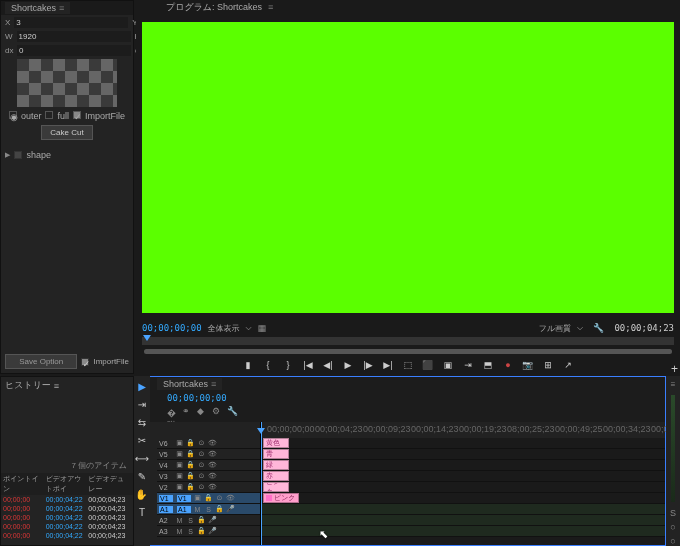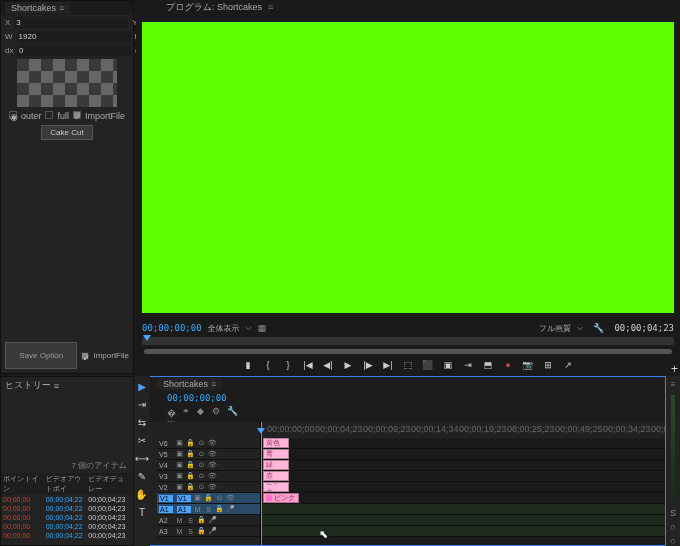--- a/index.html
+++ b/index.html
@@ -18,21 +18,21 @@
     repeating-conic-gradient(#666 0 25%, #3a3a3a 0 50%) 0 0/24px 24px; position:relative;}
   .zoom-row { display:flex; justify-content:center; gap:4px; padding:2px; font-size:8px; color:#aaa;}
   .zoom-row .cb { width:8px;height:8px;border:1px solid #555;display:inline-block;}
   .zoom-row .cb.on { background:#888;}
   .btn { background:#3a3a3a; border:1px solid #555; color:#ccc; padding:2px 8px; font-size:8px; display:block; margin:2px auto;}
   .collapse-row { display:flex; align-items:center; gap:4px; padding:2px 4px; font-size:8px; color:#aaa;}
   .tri { color:#888; font-size:7px;}
   .chk { width:8px;height:8px; background:#444; display:inline-block; border:1px solid #333;}
   
   .save-row { position:absolute; bottom:4px; left:4px; right:4px; display:flex; gap:4px; align-items:center;}
-  .save-btn { flex:1; background:#3a3a3a; border:1px solid #555; color:#999; padding:8px; font-size:8px; text-align:center;}
+  .save-btn { flex:1; background:#3a3a3a; border:1px solid #555; color:#999; padding:2px; font-size:8px; text-align:center;}
   
   #program-panel { position:absolute; left:136px; top:0; right:0; height:374px; background:#1a1a1a; display:flex; flex-direction:column;}
   .prog-tab-bar { height:14px; display:flex; align-items:center; padding-left:30px; color:#aaa; font-size:9px;}
   .viewport { flex:1; margin:8px 6px; background:#5bff00; }
   .time-row { display:flex; align-items:center; padding:2px 6px; gap:6px; height:14px;}
   .tc { color:#33aaff; font-size:9px; font-family:monospace;}
   .tc-right { color:#ccc; margin-left:auto;}
   .dd { color:#aaa; font-size:8px;}
   .ruler { height:8px; margin:2px 6px; background:#333; position:relative;}
   .playhead { position:absolute; left:1px; top:-2px; width:0;height:0; border-left:4px solid transparent; border-right:4px solid transparent; border-top:6px solid #4aa3ff;}
@@ -118,20 +118,25 @@
   <div class="zoom-row">
     <span class="cb">◉</span>
       <span>outer</span>
     <span class="cb"></span>
       <span>full</span>
     <span class="cb on">✓</span>
       <span>ImportFile</span>
   </div>
   <button class="btn">Cake Cut</button>
   <div style="height:6px"></div>
+  <div class="collapse-row">
+    <span class="tri">▶</span>
+    <span class="chk"></span>
+      <span>shape</span>
+  </div>
   <div class="save-row">
     <div class="save-btn">Save Option</div>
     <span class="chk" style="background:#888">✓</span>
     <span style="font-size:8px;color:#aaa">ImportFile</span>
   </div>
 </div>
 
 <div id="program-panel">
   <div class="prog-tab-bar">
     <span>プログラム: Shortcakes</span>
@@ -316,21 +321,21 @@
             <span class="tg">🔒</span>
             <span class="tg">🎤</span>
           </div>
         </div>
     </div>
     <div class="track-area">
       <div class="time-ruler" id="tl-ruler">
           <span style="left: 6px;">00;00;00;00</span>
           <span style="left: 54px;">00;00;04;23</span>
           <span style="left: 102px;">00;00;09;23</span>
-          <span style="left: 150px;">00;00;14;34</span>
+          <span style="left: 150px;">00;00;14;23</span>
           <span style="left: 198px;">00;00;19;23</span>
           <span style="left: 246px;">08;00;25;23</span>
           <span style="left: 294px;">00;00;49;25</span>
           <span style="left: 342px;">00;00;34;23</span>
           <span style="left: 390px;">00;00;39;23</span>
         </div>
       <div class="tl-playhead"></div>
       <div id="vtracks">
           <div class="track">
             <div class="clip pink" style="left:2px;width:26px">黄色</div>

